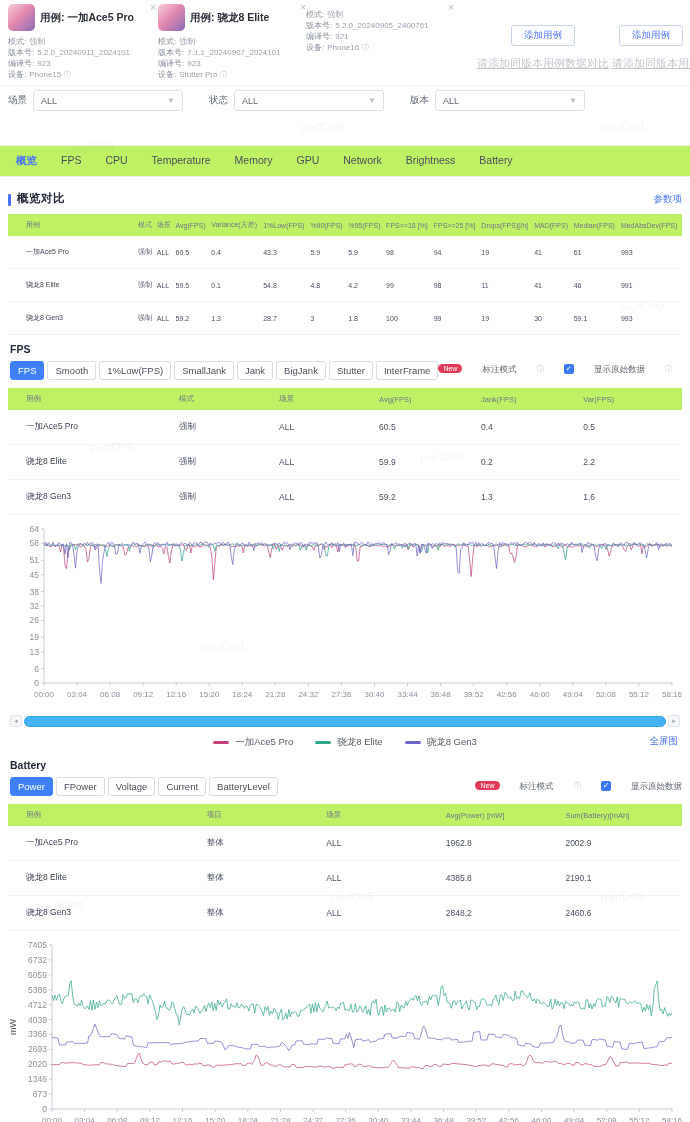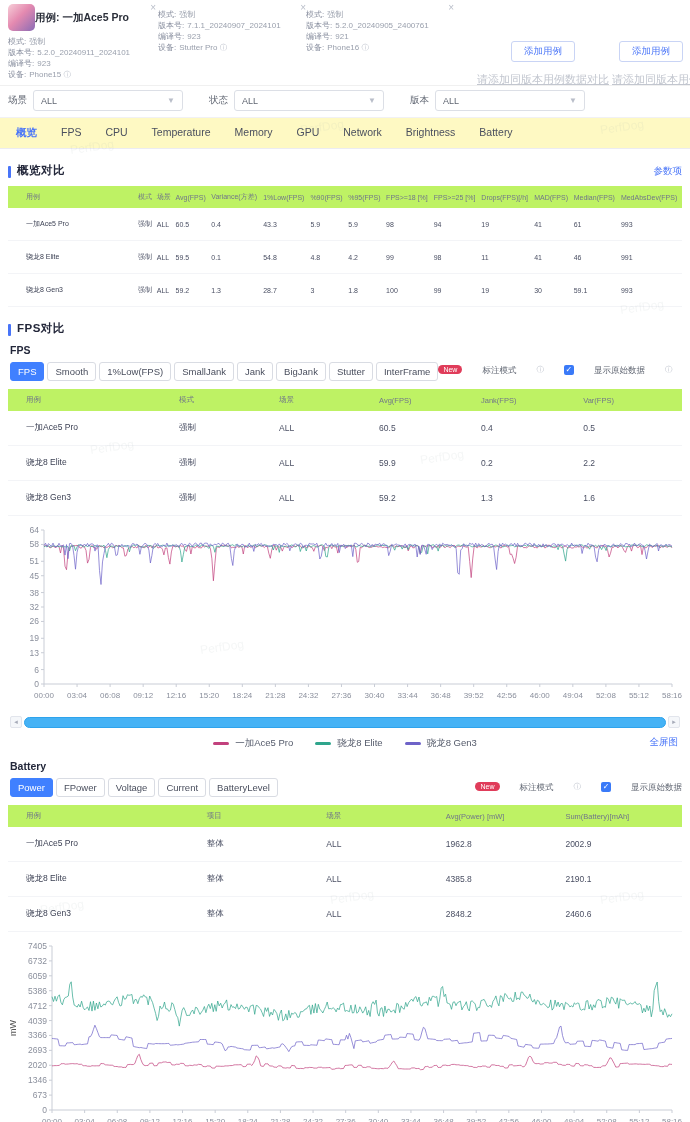--- a/index.html
+++ b/index.html
@@ -4,40 +4,40 @@
 <style>
   * { box-sizing: border-box; margin: 0; padding: 0; }
   html,body { width:690px; background:#fff; font-family:"Liberation Sans", sans-serif; color:#333; }
   body { height:1122px; overflow:hidden; position:relative; }
   #wm-layer { position:absolute; inset:0; pointer-events:none; z-index:5; }
   .wm { position:absolute; font-size:12px; color:#9aa; opacity:.10; transform:rotate(-8deg); }
 
   
   #cards-row { position:relative; height:86px; border-bottom:1px solid #f0f0f0; padding-top:4px; }
   .card { position:absolute; top:4px; width:150px; }
-  .card-head { display:flex; align-items:center; }
+  .card-head { display:flex; align-items:center; gap:5px; }
   .avatar { width:27px; height:27px; border-radius:5px; background:linear-gradient(135deg,#f7cfd8 0%,#e48ab0 45%,#8a6bb5 100%); flex:0 0 auto; }
   .card-title { font-size:10.5px; font-weight:bold; color:#2b2f3a; white-space:nowrap; }
   .card-close { position:absolute; right:2px; top:-2px; font-size:10px; color:#b9bec9; cursor:pointer; }
   .card-info { margin-top:5px; }
   .info-line { font-size:8px; color:#9aa0ad; line-height:11px; white-space:nowrap; overflow:hidden; }
   .info-line .k { color:#8a90a0; margin-right:3px; }
-  .addcase { position:absolute; top:40px; text-align:center; width:150px; }
+  .addcase { position:absolute; top:24px; text-align:center; width:150px; }
   .addcase .btn { display:inline-block; border:1px solid #c9d4f5; color:#4874f8; font-size:9.5px; padding:3px 12px; border-radius:3px; background:#fff; cursor:pointer; }
   .addcase .hint { margin-top:10px; font-size:11px; color:#c2c6cf; white-space:nowrap; overflow:hidden;text-decoration:underline; }
 
   
   #filters { display:flex; align-items:center; gap:26px; padding:4px 8px 6px 8px; }
   .filter { display:flex; align-items:center; gap:6px; }
   .filter .flabel { font-size:9.5px; color:#606672; }
   .select { width:150px; height:21px; border:1px solid #dcdfe6; border-radius:3px; display:flex; align-items:center; justify-content:space-between; padding:0 7px; font-size:9px; color:#606672; background:#fff; cursor:pointer; }
   .select .arr { color:#b9bec9; font-size:8px; }
 
   
-  #tabs { display:flex; gap:24px; padding:8px 16px; background:#fef9c3; border-top:1px solid #f1f1f4; border-bottom:1px solid #ececf1; }
+  #tabs { display:flex; gap:24px; padding:8px 16px; background:#bef264; border-top:1px solid #f1f1f4; border-bottom:1px solid #ececf1;margin-top:28px; }
   .tab { font-size:10.5px; color:#4a4f5e; cursor:pointer; }
   .tab.active { color:#4874f8; font-weight:bold; }
 
   
   .sec-head { display:flex; align-items:flex-end; margin:14px 8px 8px 8px; }
   .sec-bar { width:3px; height:12px; background:#4874f8; margin-right:6px; border-radius:1px; }
   .sec-title { font-size:11.5px; font-weight:bold; color:#23273a; letter-spacing:.5px; }
   .sec-link { margin-left:auto; font-size:9.5px; color:#4874f8; cursor:pointer; }
   .sub-title { font-size:10.5px; font-weight:bold; color:#23273a; margin:8px 8px 6px 10px; }
 
@@ -103,20 +103,24 @@
           </div>
     <div class="card-info">
             <div class="info-line"><span class="k">模式:</span><span class="v">强制</span></div>
             <div class="info-line"><span class="k">版本号:</span><span class="v">5.2.0_20240911_2024101</span></div>
             <div class="info-line"><span class="k">编译号:</span><span class="v">923</span></div>
             <div class="info-line"><span class="k">设备:</span><span class="v">Phone15</span> <span class="info-i">ⓘ</span></div>
           </div>
         </div>
         <div class="card" style="left: 158px;">
           <span class="card-close">×</span>
+    <div class="card-head">
+            <span class="avatar"></span>
+    <span class="card-title">用例: 骁龙8 Elite</span>
+          </div>
     <div class="card-info">
             <div class="info-line"><span class="k">模式:</span><span class="v">强制</span></div>
             <div class="info-line"><span class="k">版本号:</span><span class="v">7.1.1_20240907_2024101</span></div>
             <div class="info-line"><span class="k">编译号:</span><span class="v">923</span></div>
             <div class="info-line"><span class="k">设备:</span><span class="v">Stutter Pro</span> <span class="info-i">ⓘ</span></div>
           </div>
         </div>
         <div class="card" style="left: 306px;">
           <span class="card-close">×</span>
     <div class="card-info">
@@ -246,24 +250,20 @@
               <td class="">30</td>
               <td class="">59.1</td>
               <td class="">993</td>
             </tr>
           </tbody>
         </table>
       </div>
   </section>
 
   <section>
-    <div class="sec-head">
-      <span class="sec-bar"></span>
-      <span class="sec-title">FPS对比</span>
-    </div>
     <div class="sub-title">FPS</div>
     <div class="btn-row">
       <div class="bgroup" id="fps-btns">
           <span class="pillbtn active">FPS</span>
           <span class="pillbtn">Smooth</span>
           <span class="pillbtn">1%Low(FPS)</span>
           <span class="pillbtn">SmallJank</span>
           <span class="pillbtn">Jank</span>
           <span class="pillbtn">BigJank</span>
           <span class="pillbtn">Stutter</span>

